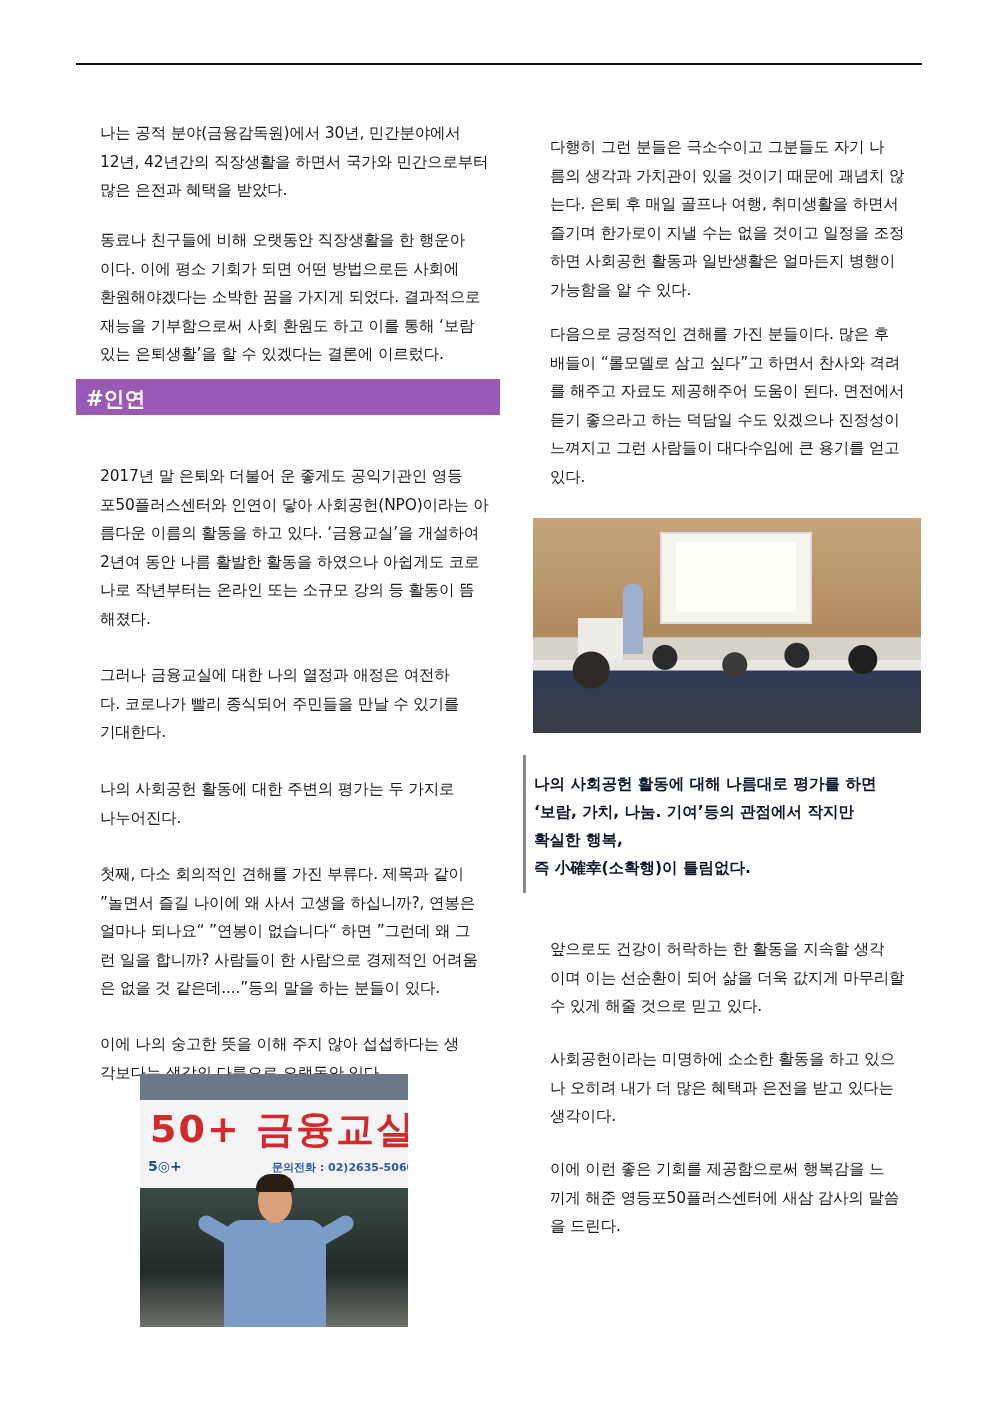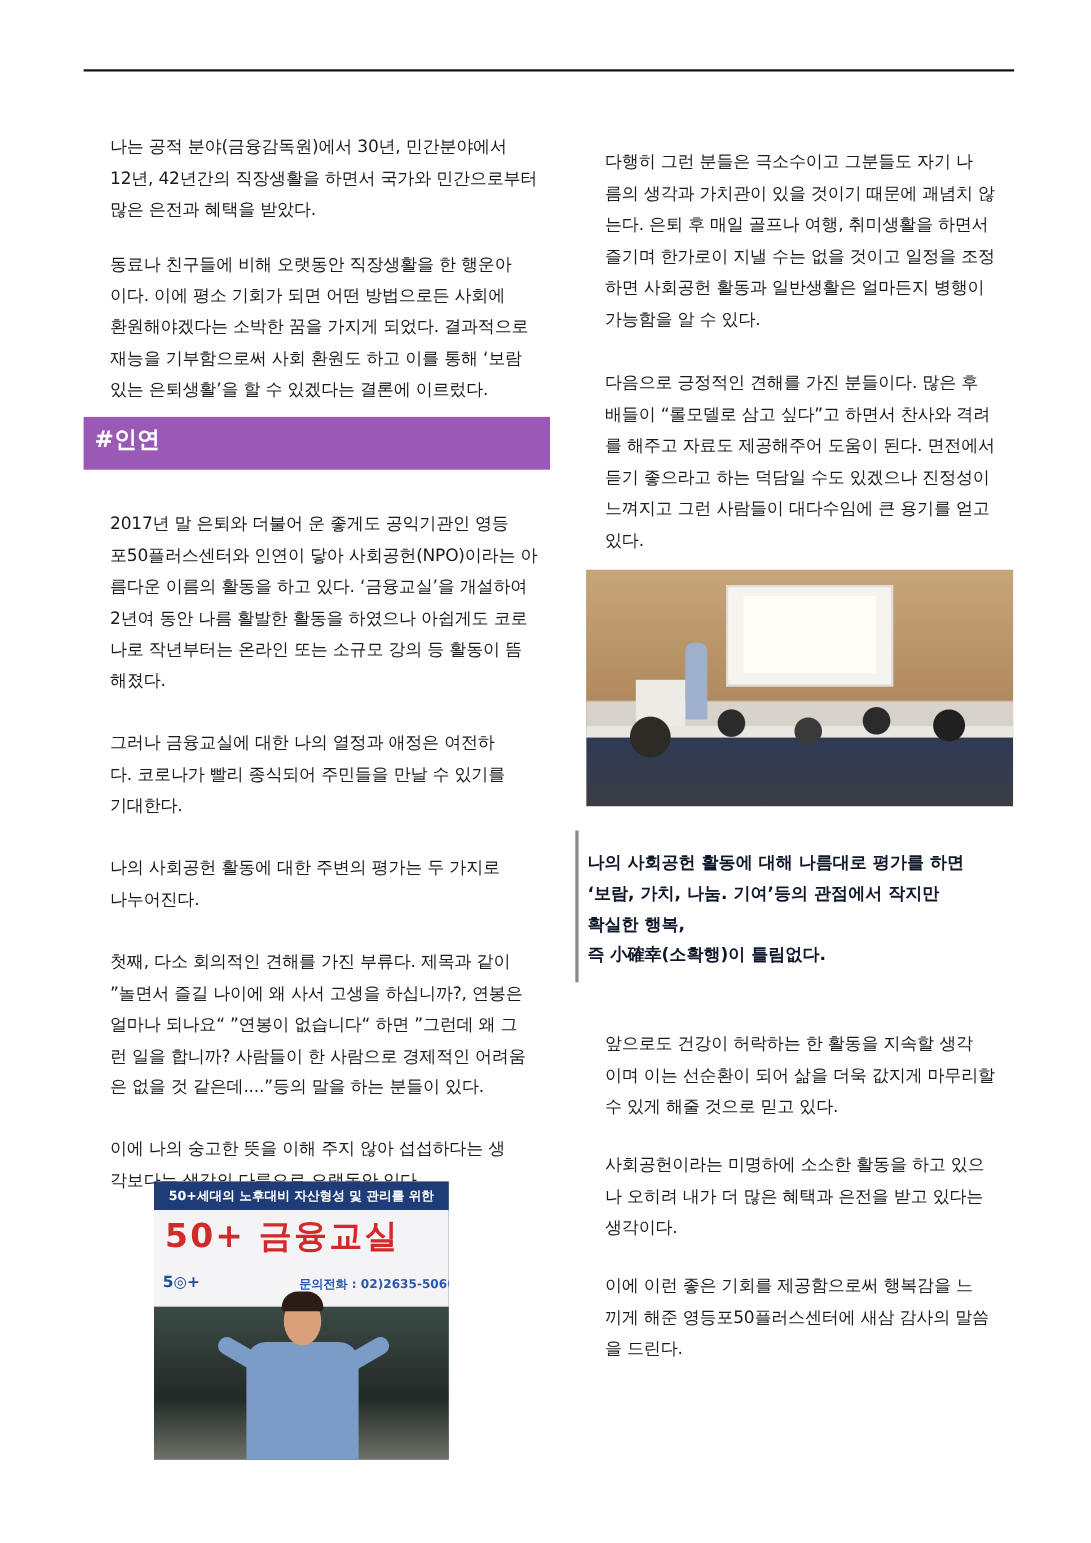--- a/index.html
+++ b/index.html
@@ -2,34 +2,34 @@
 <html><head>
 <meta charset="utf-8">
 <style>
   html, body { margin: 0; padding: 0; background: #ffffff; }
   body { width: 992px; height: 1403px; position: relative; overflow: hidden;
          font-family: "DejaVu Sans", "Liberation Sans", sans-serif; color: #1a1a1a; }
   .top-rule { position: absolute; left: 76px; top: 63px; width: 846px; height: 2px; background: #111; }
   .para { font-size: 15.5px; line-height: 28.5px; text-align: justify; text-align-last: left;
           margin: 16px; letter-spacing: -0.2px; word-break: keep-all; white-space: pre-line; }
   .abs { position: absolute; }
-  .section-header { position: absolute; left: 76px; top: 379px; width: 424px; height: 48px;
+  .section-header { position: absolute; left: 76px; top: 379px; width: 424px; height: 36px;
                     background: #9b59b6; color: #fff; font-size: 21px; font-weight: bold;
                     line-height: 40px; padding-left: 10px; box-sizing: border-box; }
   .photo { position: absolute; overflow: hidden; }
   .photo-banner { left: 140px; top: 1074px; width: 268px; height: 253px; background: #6d7886; }
   .photo-lecture { left: 533px; top: 518px; width: 388px; height: 215px; background: #a88963; }
   .quote-bar { position: absolute; left: 523px; top: 755px; width: 3px; height: 138px; background: #8a8a8a; }
   .quote-text { position: absolute; left: 534px; top: 770px; width: 380px; font-size: 15.5px;
                 font-weight: bold; line-height: 28px; white-space: pre-line; color: #0f172a; }
   
   .bn-top { position:absolute; left:0; top:0; width:100%; height:26px; background:#1e3c78; color:#fff;
             font-size:11.5px; line-height:26px; text-align:center; font-weight:bold; }
   .bn-white { position:absolute; left:0; top:26px; width:100%; height:88px; background:#f4f4f6; }
-  .bn-title { position:absolute; left:10px; top:30px; font-size:30px; font-weight:bold; color:#d22a2a; letter-spacing:2px; white-space:nowrap; }
+  .bn-title { position:absolute; left:10px; top:30px; font-size:38px; font-weight:bold; color:#d22a2a; letter-spacing:2px; white-space:nowrap; }
   .bn-logo { position:absolute; left:8px; top:84px; font-size:14px; color:#1e4c9a; font-weight:bold; }
   .bn-phone { position:absolute; left:132px; top:86px; font-size:11px; color:#2a57b0; font-weight:bold; white-space:nowrap; }
   .bn-window { position:absolute; left:0; top:114px; width:100%; height:139px; background:linear-gradient(#3b4a44,#222a28 60%,#6c7268); }
   .bn-person-head { position:absolute; left:118px; top:105px; width:34px; height:44px; border-radius:50%; background:#d9a07a; }
   .bn-person-hair { position:absolute; left:116px; top:100px; width:38px; height:18px; border-radius:18px 18px 4px 4px; background:#2a1d15; }
   .bn-person-body { position:absolute; left:84px; top:146px; width:102px; height:107px; background:#7a9cc7; border-radius:18px 18px 0 0; }
   .bn-arm-l { position:absolute; left:56px; top:150px; width:50px; height:16px; background:#7a9cc7; transform:rotate(30deg); border-radius:8px; }
   .bn-arm-r { position:absolute; left:166px; top:150px; width:50px; height:16px; background:#7a9cc7; transform:rotate(-30deg); border-radius:8px; }
   
   .lc-wall { position:absolute; left:0; top:0; width:100%; height:100%; background:linear-gradient(#c7a57a, #b08a5f 55%, #d8d4cc 56%, #cfcac2); }
@@ -74,40 +74,39 @@
 나누어진다.</p>
 <p class="para abs" style="left:84px; top:844px; width:410px;">  첫째, 다소 회의적인 견해를 가진 부류다. 제목과 같이
 ”놀면서 즐길 나이에 왜 사서 고생을 하십니까?, 연봉은
 얼마나 되나요“ ”연봉이 없습니다“ 하면 ”그런데 왜 그
 런 일을 합니까? 사람들이 한 사람으로 경제적인 어려움
 은 없을 것 같은데....”등의 말을 하는 분들이 있다.</p>
 <p class="para abs" style="left:84px; top:1014px; width:410px;">  이에 나의 숭고한 뜻을 이해 주지 않아 섭섭하다는 생
 각보다는 생각의 다름으로 오랫동안 있다.</p>
 
 <div class="photo photo-banner">
-  <div class="bn-top">50+세대의 노후대비 자산형성 및 관리를 위한</div>
   <div class="bn-white"></div>
   <div class="bn-title">50+ 금융교실</div>
   <div class="bn-logo">5◎+</div>
   <div class="bn-phone">문의전화 : 02)2635-5060</div>
   <div class="bn-window"></div>
   <div class="bn-arm-l"></div>
   <div class="bn-arm-r"></div>
   <div class="bn-person-body"></div>
   <div class="bn-person-head"></div>
   <div class="bn-person-hair"></div>
 </div>
 
 <p class="para abs" style="left:534px; top:117px; width:380px;">  다행히 그런 분들은 극소수이고 그분들도 자기 나
 름의 생각과 가치관이 있을 것이기 때문에 괘념치 않
 는다. 은퇴 후 매일 골프나 여행, 취미생활을 하면서
 즐기며 한가로이 지낼 수는 없을 것이고 일정을 조정
 하면 사회공헌 활동과 일반생활은 얼마든지 병행이
 가능함을 알 수 있다.</p>
-<p class="para abs" style="left:534px; top:318px; width:380px;">  다음으로 긍정적인 견해를 가진 분들이다. 많은 후
+<p class="para abs" style="left:534px; top:304px; width:380px;">  다음으로 긍정적인 견해를 가진 분들이다. 많은 후
 배들이 “롤모델로 삼고 싶다”고 하면서 찬사와 격려
 를 해주고 자료도 제공해주어 도움이 된다. 면전에서
 듣기 좋으라고 하는 덕담일 수도 있겠으나 진정성이
 느껴지고 그런 사람들이 대다수임에 큰 용기를 얻고
 있다.</p>
 
 <div class="photo photo-lecture">
   <div class="lc-wall"></div>
   <div class="lc-screen">
     <div class="lc-screen-inner"></div>

